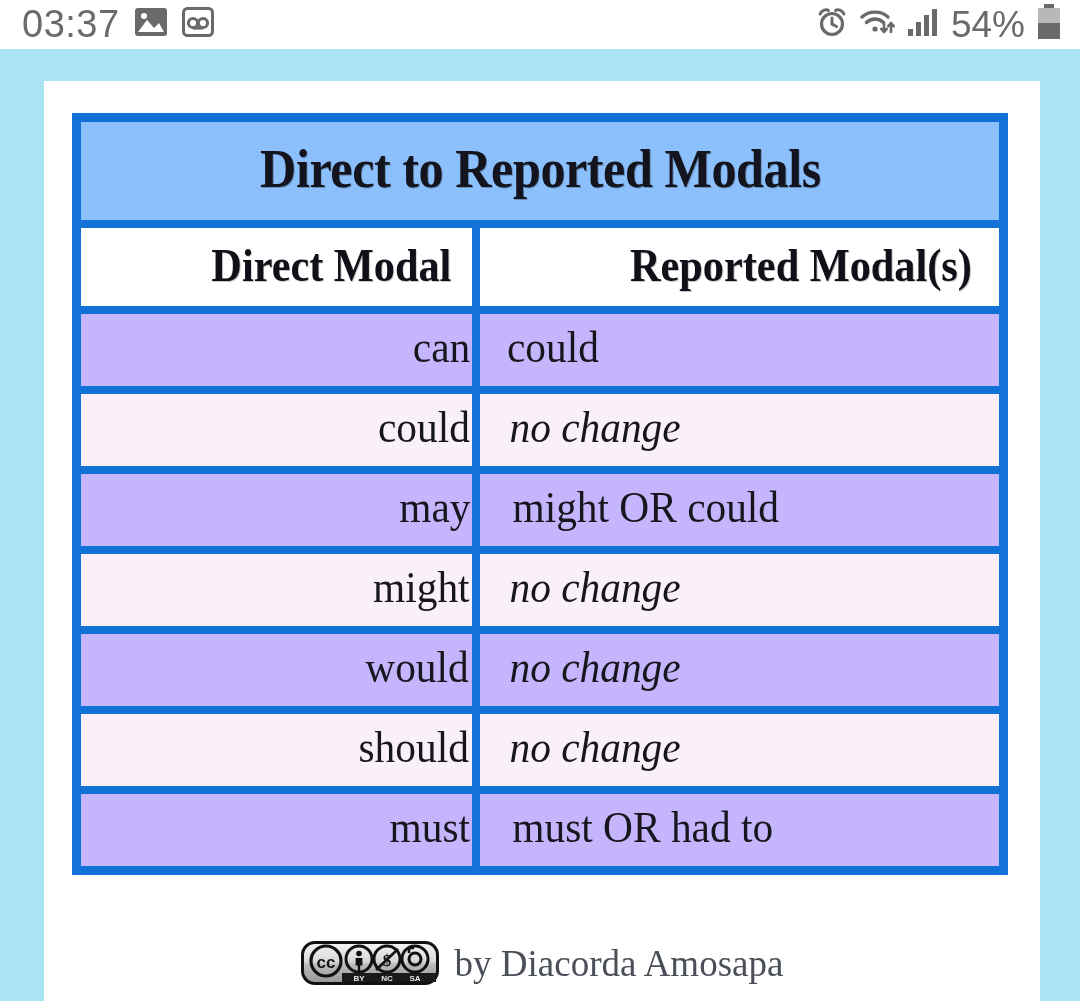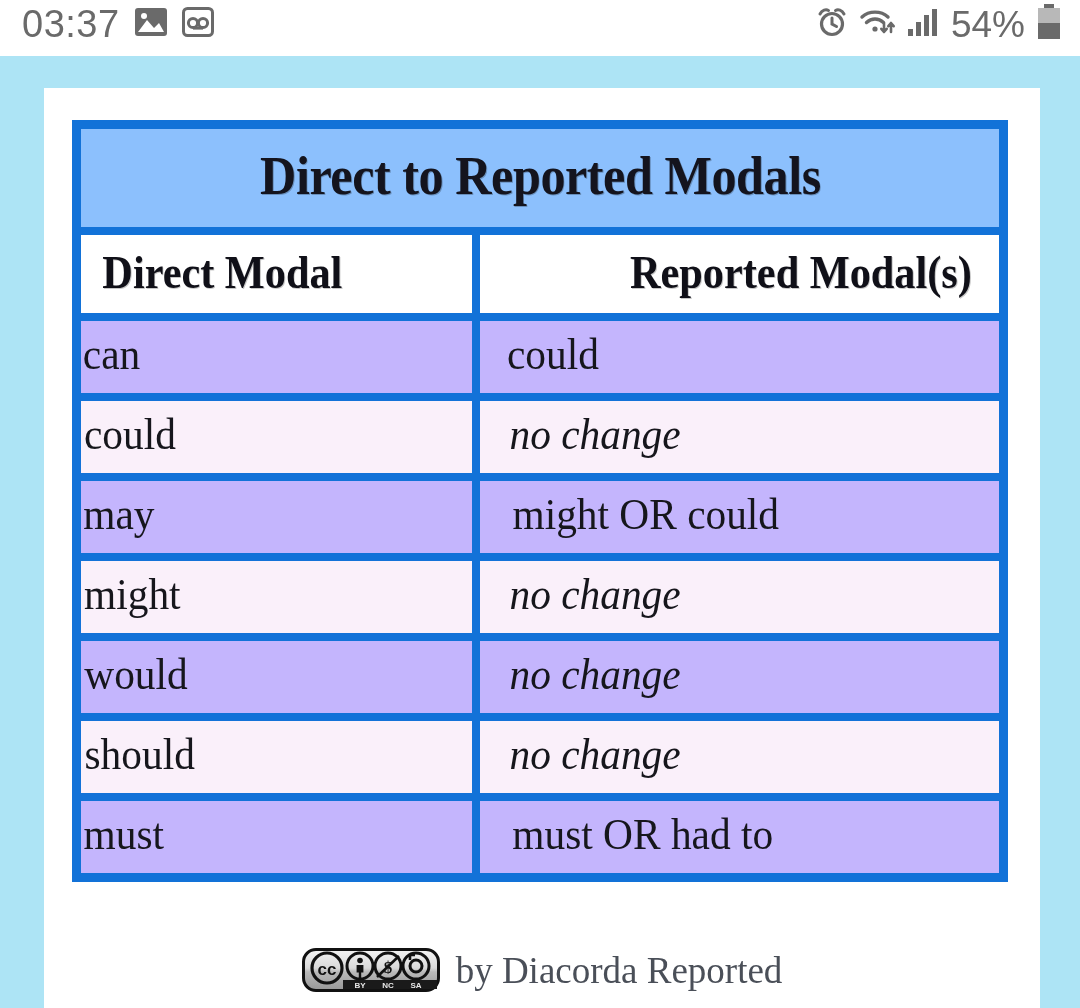--- a/index.html
+++ b/index.html
@@ -27,21 +27,21 @@
     letter-spacing: 0.5px; line-height: 1;
   }
   .sb-pct {
     font-family: "Liberation Sans", sans-serif;
     font-size: 37px; color: #6a6a6a; line-height: 1; letter-spacing: 0px;
   }
   .sb-ico { display: block; }
 
   
   .page {
-    position: absolute; left: 0; top: 56px;
+    position: absolute; left: 0; top: 49px;
     width: 1080px; height: 952px;
     background: #ade4f5;
   }
   .card {
     position: absolute; left: 44px; top: 32px;
     width: 996px; height: 920px;
     background: #ffffff;
   }
 
   
@@ -79,21 +79,21 @@
   .head-text {
     font-family: "Liberation Serif", serif;
     font-weight: bold;
     font-size: 47px;
     color: #101018;
     transform: scaleX(0.9);
     display: inline-block;
     text-shadow: 1px 1px 0 rgba(0,0,0,0.22);
   }
 
-  td.col-left  { width: 396px; text-align: left; }
+  td.col-left  { width: 396px; text-align: right; }
   td.col-right { width: 522px; text-align: left; padding-left: 24px; }
 
   tr.row-odd  td { background: #c4b5fd; }
   tr.row-even td { background: #faf0fa; }
 
   .cell-text {
     font-family: "Liberation Serif", serif;
     font-size: 44px;
     color: #16161c;
     line-height: 1.0;
@@ -296,18 +296,18 @@
 
             <text x="55" y="36" font-family="'Liberation Sans',sans-serif" font-size="8.5" font-weight="bold" fill="#f0f0f0" text-anchor="middle">BY</text>
             <text x="83" y="36" font-family="'Liberation Sans',sans-serif" font-size="8.5" font-weight="bold" fill="#f0f0f0" text-anchor="middle">NC</text>
             <text x="111" y="36" font-family="'Liberation Sans',sans-serif" font-size="8.5" font-weight="bold" fill="#f0f0f0" text-anchor="middle">SA</text>
             <rect x="38" y="29" width="94" height="9" fill="#1a1a1a"></rect>
             <text x="55" y="36.5" font-family="'Liberation Sans',sans-serif" font-size="8" font-weight="bold" fill="#e8e8e8" text-anchor="middle">BY</text>
             <text x="83" y="36.5" font-family="'Liberation Sans',sans-serif" font-size="8" font-weight="bold" fill="#e8e8e8" text-anchor="middle">NC</text>
             <text x="111" y="36.5" font-family="'Liberation Sans',sans-serif" font-size="8" font-weight="bold" fill="#e8e8e8" text-anchor="middle">SA</text>
           </svg>
         </span>
-        <span class="attrib-text">by Diacorda Reported</span>
+        <span class="attrib-text">by Diacorda Amosapa</span>
       </div>
 
     </div>
   </div>
 </div>
 
 </body></html>

